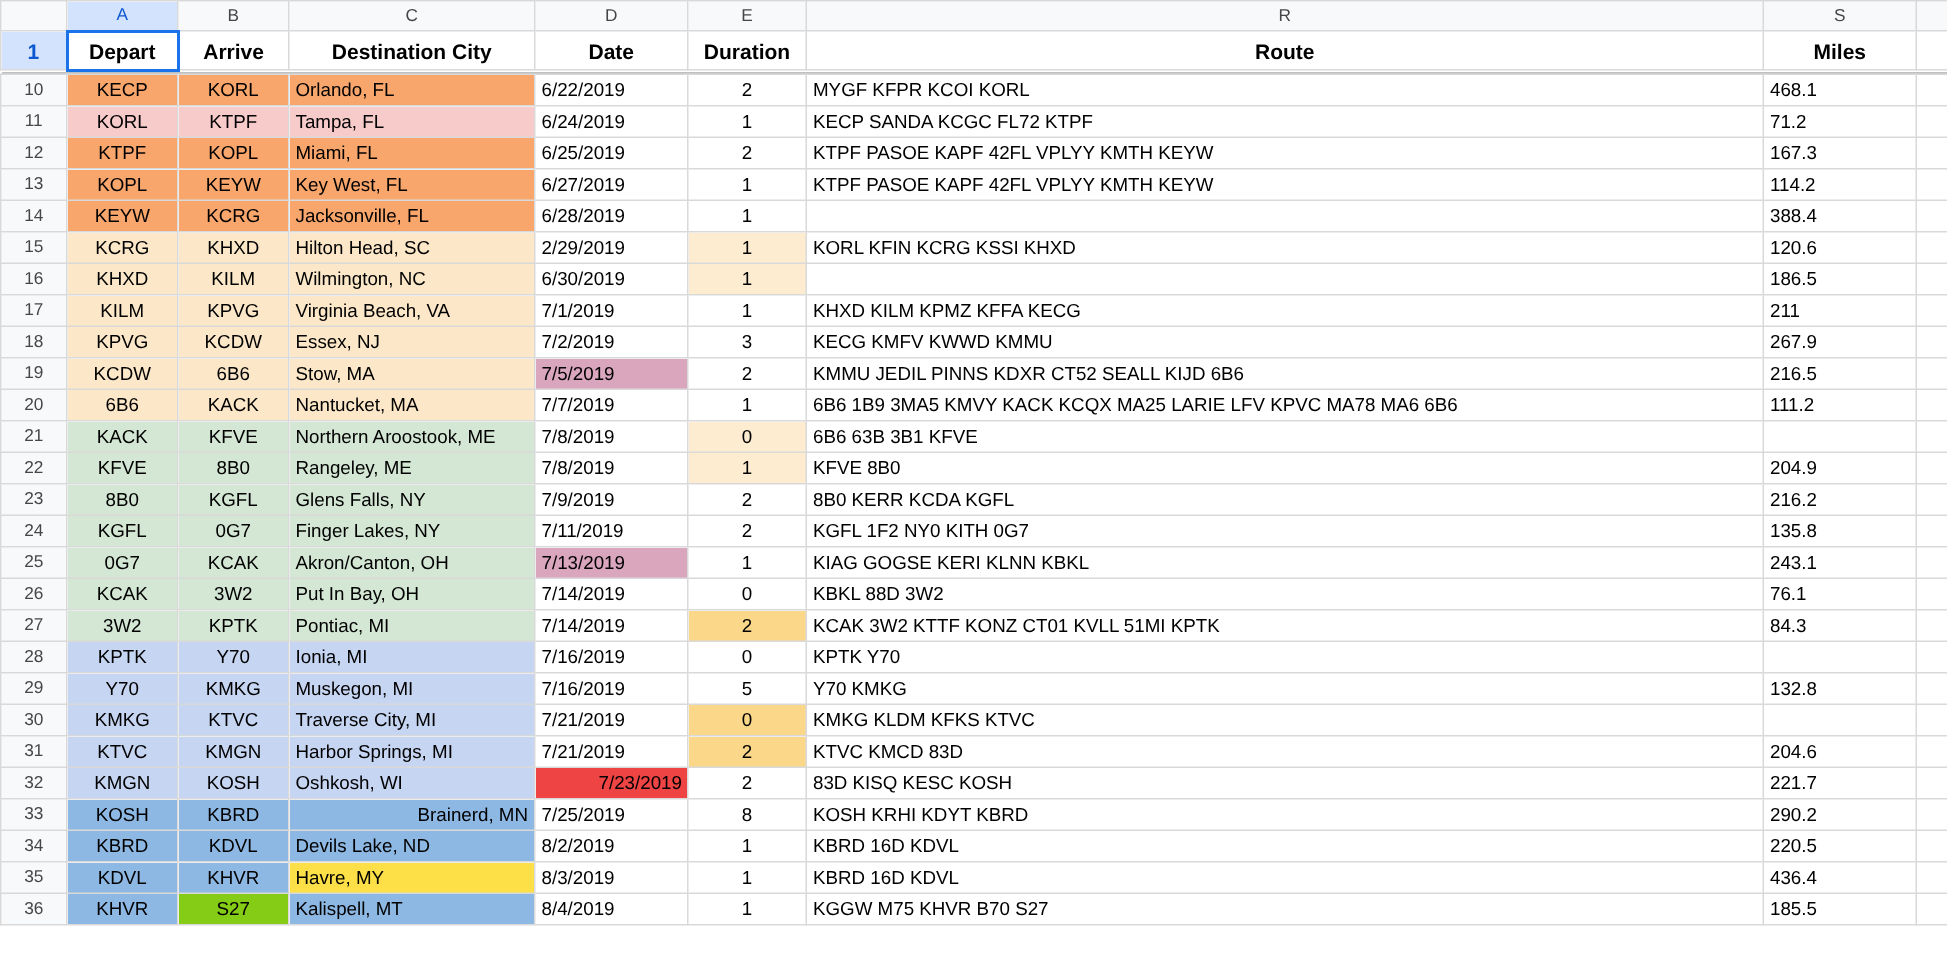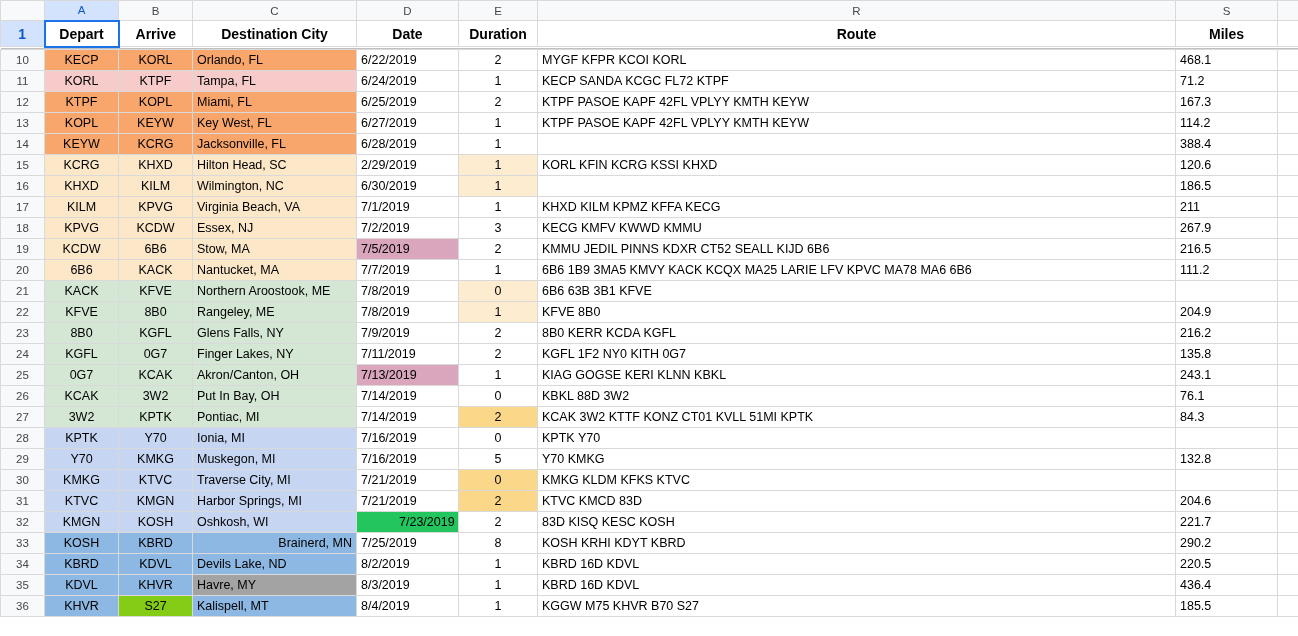--- a/index.html
+++ b/index.html
@@ -360,21 +360,21 @@
           <td class="c-e ctr" style="background:#fbd78a;">2</td>
           <td class="c-r lf">KTVC KMCD 83D</td>
           <td class="c-s rt">204.6</td>
           <td class="c-t"></td>
         </tr>
         <tr>
           <td class="rownum tall">32</td>
           <td class="c-a ctr tall" style="background:#c6d5f2;">KMGN</td>
           <td class="c-b ctr tall" style="background:#c6d5f2;">KOSH</td>
           <td class="c-c lf tall" style="background:#c6d5f2;margin-top:32px;">Oshkosh, WI</td>
-          <td class="c-d rt tall" style="background:#22c55e;padding-left:42px;">7/23/2019</td>
+          <td class="c-d rt tall" style="background:#ef4444;padding-left:42px;">7/23/2019</td>
           <td class="c-e ctr tall">2</td>
           <td class="c-r lf tall">83D KISQ KESC KOSH</td>
           <td class="c-s rt tall">221.7</td>
           <td class="c-t tall"></td>
         </tr>
         <tr>
           <td class="rownum">33</td>
           <td class="c-a ctr" style="background:#8db8e3;">KOSH</td>
           <td class="c-b ctr" style="background:#8db8e3;">KBRD</td>
           <td class="c-c lf" style="background:#8db8e3;text-align:right;">Brainerd, MN</td>
@@ -392,21 +392,21 @@
           <td class="c-d rt">8/2/2019</td>
           <td class="c-e ctr">1</td>
           <td class="c-r lf">KBRD 16D KDVL</td>
           <td class="c-s rt">220.5</td>
           <td class="c-t"></td>
         </tr>
         <tr>
           <td class="rownum">35</td>
           <td class="c-a ctr" style="background:#8db8e3;">KDVL</td>
           <td class="c-b ctr" style="background:#8db8e3;">KHVR</td>
-          <td class="c-c lf" style="background:#a3a3a3;">Havre, MY</td>
+          <td class="c-c lf" style="background:#fde047;">Havre, MY</td>
           <td class="c-d rt">8/3/2019</td>
           <td class="c-e ctr">1</td>
           <td class="c-r lf">KBRD 16D KDVL</td>
           <td class="c-s rt">436.4</td>
           <td class="c-t"></td>
         </tr>
         <tr>
           <td class="rownum">36</td>
           <td class="c-a ctr" style="background:#8db8e3;">KHVR</td>
           <td class="c-b ctr" style="background:#84cc16;margin-left:36px;">S27</td>

